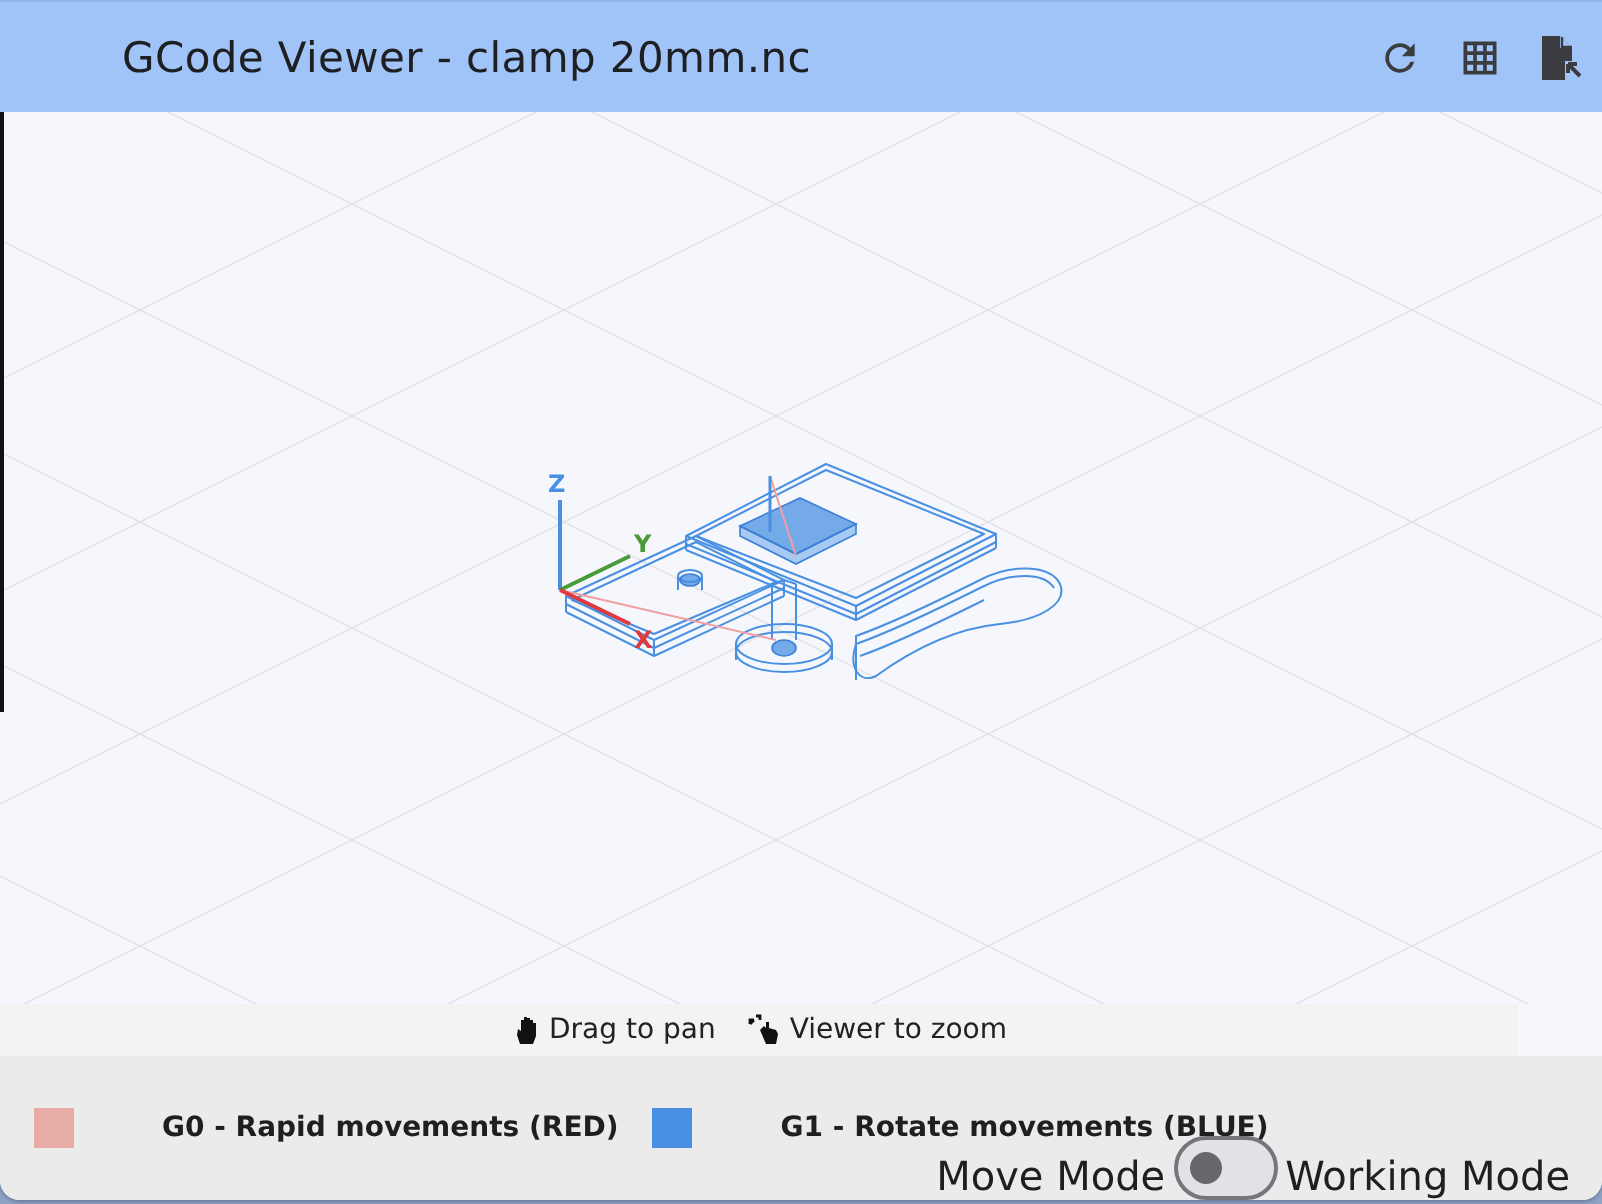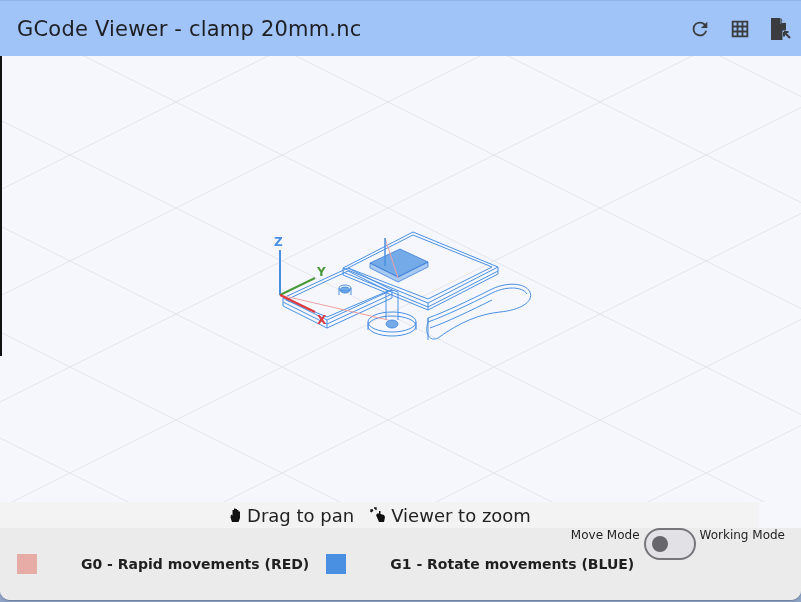--- a/index.html
+++ b/index.html
@@ -25,20 +25,21 @@
       position: absolute; left: 0; top: 0; width: 801px; height: 56px;
       background: #a1c4f8;
       border-top: 1px solid #8fb2ea;
       display: flex; align-items: center;
       padding-left: 17px;
     }
     .title {
       font-size: 21px; color: #1e1f22; letter-spacing: 0.2px;
       font-family: "DejaVu Sans", "Liberation Sans", sans-serif;
       font-weight: 400;
+      margin-left: 44px;
     }
     .header-actions {
       position: absolute; right: 0; top: 0; height: 56px;
       display: flex; align-items: center;
     }
     .icon-btn {
       width: 40px; height: 40px;
       display: flex; align-items: center; justify-content: center;
       cursor: pointer; margin-left: 0;
     }
@@ -46,39 +47,39 @@
     .viewport {
       position: absolute; left: 0; top: 56px; width: 801px; height: 446px;
       background: #f6f7fd;
       overflow: hidden;
     }
     .viewport svg.scene { position: absolute; left: 0; top: 0; }
     .hint-bar {
       position: absolute; left: 0; top: 502px; width: 759px; height: 26px;
       background: #f3f3f4;
       display: flex; align-items: center; justify-content: center;
-      font-size: 18px; color: #222;
+      font-size: 14px; color: #222;
       font-family: "DejaVu Sans", sans-serif;
     }
     .hint { display: flex; align-items: center; margin: 0 8px; }
     .hint svg { margin-right: 3px; }
     .legend-bar {
       position: absolute; left: 0; top: 528px; width: 801px; height: 72px;
       background: #ebebeb;
       display: flex; align-items: center;
       padding-left: 17px;
       font-family: "DejaVu Sans", sans-serif;
     }
     .legend-item { display: flex; align-items: center; margin-right: 17px; gap: 35px; }
     .swatch { width: 20px; height: 20px; margin-right: 9px; }
     .legend-label { font-size: 14px; font-weight: bold; color: #1f1f1f; }
     .mode-group {
       position: absolute; right: 16px; top: 0; height: 72px;
-      display: flex; align-items: flex-start;
-      font-size: 12px; color: #1f1f1f;
+      display: flex; align-items: flex-end;
+      font-size: 20px; color: #1f1f1f;
     }
     .toggle {
       width: 52px; height: 32px; border-radius: 16px;
       border: 2px solid #75757b; background: #e2e2e6;
       position: relative; margin: 0 4px; cursor: pointer;
     }
     .toggle-knob {
       position: absolute; left: 6px; top: 6px;
       width: 16px; height: 16px; border-radius: 50%;
       background: #66666c;

